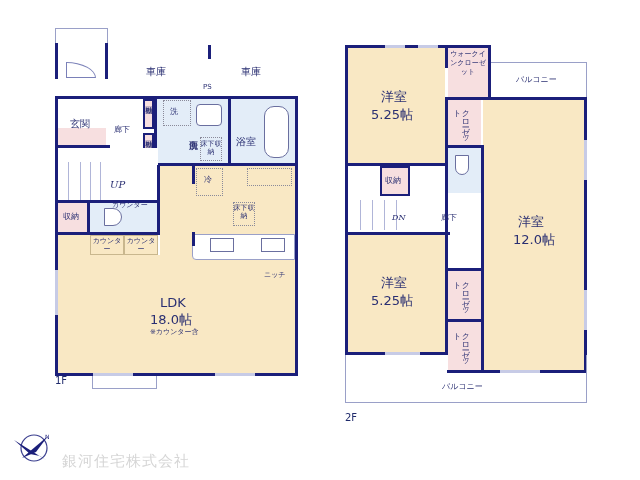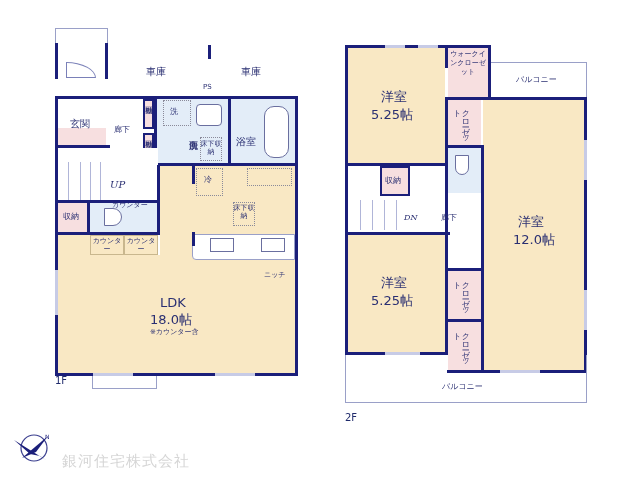--- a/index.html
+++ b/index.html
@@ -155,21 +155,21 @@
   <div class="wall" style="left:345px;top:163px;width:100px;height:3px;"></div>
 
   <div class="room pink" style="left:380px;top:166px;width:30px;height:30px;border:2px solid #1b1f7a;"></div>
   <div class="lbl" style="left:385px;top:177px;font-size:8px;">収納</div>
 
   <div class="room white" style="left:348px;top:166px;width:30px;height:66px;"></div>
   <div class="stair-line" style="left:360px;top:200px;width:1px;height:30px;"></div>
   <div class="stair-line" style="left:372px;top:200px;width:1px;height:30px;"></div>
   <div class="stair-line" style="left:384px;top:200px;width:1px;height:30px;"></div>
   <div class="stair-line" style="left:396px;top:200px;width:1px;height:30px;"></div>
-  <div class="lbl" style="left:404px;top:214px;font-style:italic;font-family:'DejaVu Serif',serif;font-size:8px;">DN</div>
+  <div class="lbl" style="left:392px;top:214px;font-style:italic;font-family:'DejaVu Serif',serif;font-size:8px;">DN</div>
   <div class="lbl" style="left:441px;top:214px;font-size:8px;">廊下</div>
 
   <div class="room beige" style="left:483px;top:100px;width:101px;height:270px;"></div>
   <div class="wall" style="left:481px;top:145px;width:3px;height:228px;"></div>
   <div class="lbl lbl-big" style="left:518px;top:215px;">洋室</div>
   <div class="lbl lbl-big" style="left:513px;top:233px;">12.0帖</div>
   <div class="win" style="left:584px;top:140px;width:3px;height:40px;"></div>
   <div class="win" style="left:584px;top:290px;width:3px;height:40px;"></div>
 
   <div class="wall" style="left:345px;top:232px;width:105px;height:3px;"></div>

